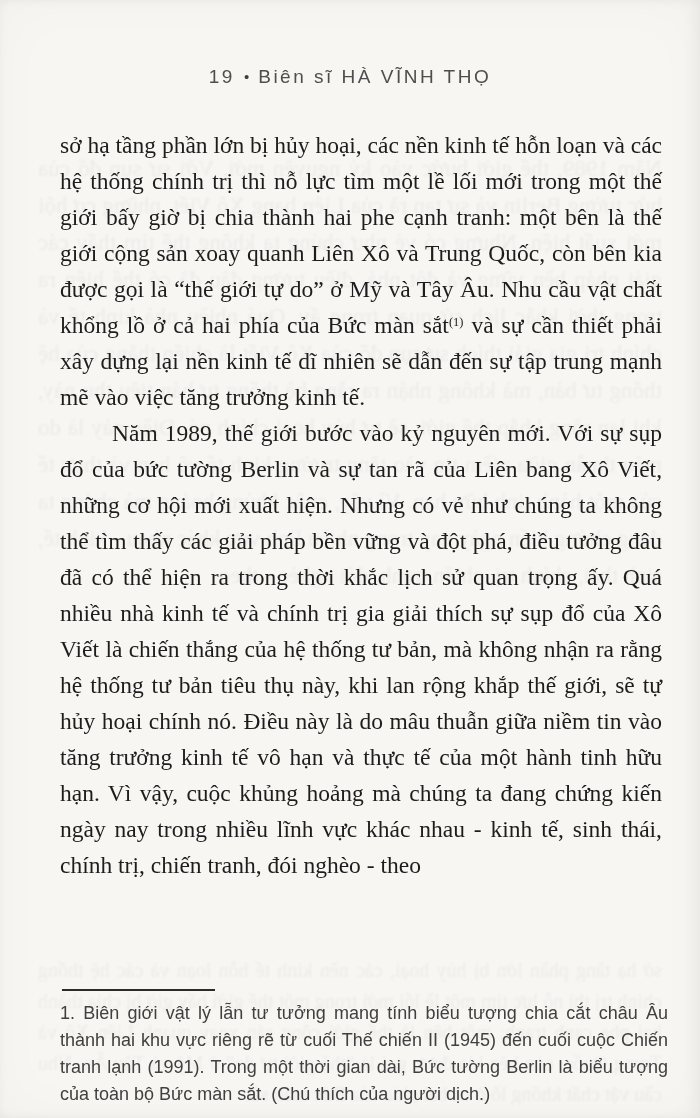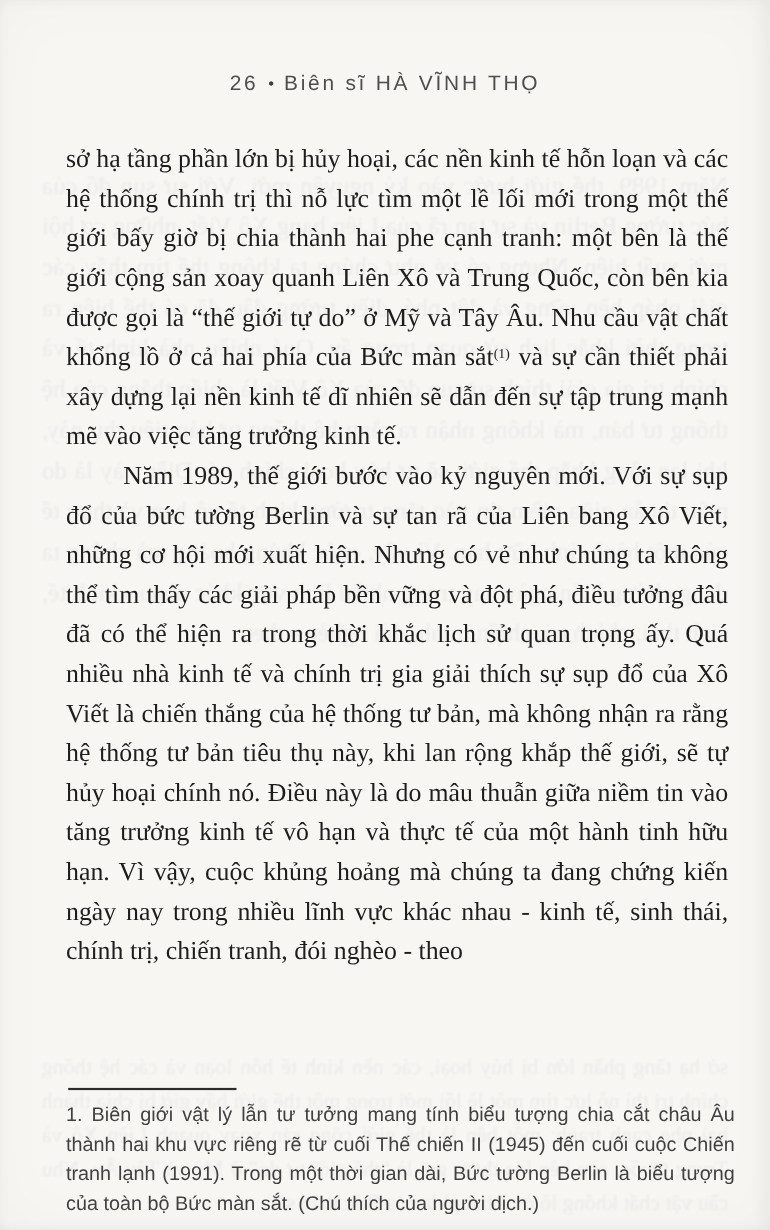--- a/index.html
+++ b/index.html
@@ -112,21 +112,21 @@
 </style>
 </head>
 <body>
 
 <div class="page">
 
   <div class="ghost ghost-upper" aria-hidden="true">Năm 1989, thế giới bước vào kỷ nguyên mới. Với sự sụp đổ của bức tường Berlin và sự tan rã của Liên bang Xô Viết, những cơ hội mới xuất hiện. Nhưng có vẻ như chúng ta không thể tìm thấy các giải pháp bền vững và đột phá, điều tưởng đâu đã có thể hiện ra trong thời khắc lịch sử quan trọng ấy. Quá nhiều nhà kinh tế và chính trị gia giải thích sự sụp đổ của Xô Viết là chiến thắng của hệ thống tư bản, mà không nhận ra rằng hệ thống tư bản tiêu thụ này, khi lan rộng khắp thế giới, sẽ tự hủy hoại chính nó. Điều này là do mâu thuẫn giữa niềm tin vào tăng trưởng kinh tế vô hạn và thực tế của một hành tinh hữu hạn. Vì vậy, cuộc khủng hoảng mà chúng ta đang chứng kiến ngày nay trong nhiều lĩnh vực khác nhau - kinh tế, sinh thái, chính trị, chiến tranh, đói nghèo - theo</div>
   <div class="ghost ghost-lower" aria-hidden="true">sở hạ tầng phần lớn bị hủy hoại, các nền kinh tế hỗn loạn và các hệ thống chính trị thì nỗ lực tìm một lề lối mới trong một thế giới bấy giờ bị chia thành hai phe cạnh tranh: một bên là thế giới cộng sản xoay quanh Liên Xô và Trung Quốc, còn bên kia được gọi là “thế giới tự do” ở Mỹ và Tây Âu. Nhu cầu vật chất khổng lồ ở cả hai phía của Bức màn sắt</div>
 
   <div class="running-head">
-    <span>26</span><span class="bullet">•</span><span>Biên sĩ HÀ VĨNH THỌ</span>
+    <span>19</span><span class="bullet">•</span><span>Biên sĩ HÀ VĨNH THỌ</span>
   </div>
 
   <div class="body-text">
     <p><span>sở hạ tầng phần lớn bị hủy hoại, các nền kinh tế hỗn loạn và các hệ thống chính trị thì nỗ lực tìm một lề lối mới trong một thế giới bấy giờ bị chia thành hai phe cạnh tranh: một bên là thế giới cộng sản xoay quanh Liên Xô và Trung Quốc, còn bên kia được gọi là “thế giới tự do” ở Mỹ và Tây Âu. Nhu cầu vật chất khổng lồ ở cả hai phía của Bức màn sắt</span><sup class="fn-ref">(1)</sup><span> và sự cần thiết phải xây dựng lại nền kinh tế dĩ nhiên sẽ dẫn đến sự tập trung mạnh mẽ vào việc tăng trưởng kinh tế.</span></p>
     <p class="indent">Năm 1989, thế giới bước vào kỷ nguyên mới. Với sự sụp đổ của bức tường Berlin và sự tan rã của Liên bang Xô Viết, những cơ hội mới xuất hiện. Nhưng có vẻ như chúng ta không thể tìm thấy các giải pháp bền vững và đột phá, điều tưởng đâu đã có thể hiện ra trong thời khắc lịch sử quan trọng ấy. Quá nhiều nhà kinh tế và chính trị gia giải thích sự sụp đổ của Xô Viết là chiến thắng của hệ thống tư bản, mà không nhận ra rằng hệ thống tư bản tiêu thụ này, khi lan rộng khắp thế giới, sẽ tự hủy hoại chính nó. Điều này là do mâu thuẫn giữa niềm tin vào tăng trưởng kinh tế vô hạn và thực tế của một hành tinh hữu hạn. Vì vậy, cuộc khủng hoảng mà chúng ta đang chứng kiến ngày nay trong nhiều lĩnh vực khác nhau - kinh tế, sinh thái, chính trị, chiến tranh, đói nghèo - theo</p>
   </div>
 
   <div class="footnote-rule"></div>
   <div class="footnote">
     <p>1. Biên giới vật lý lẫn tư tưởng mang tính biểu tượng chia cắt châu Âu thành hai khu vực riêng rẽ từ cuối Thế chiến II (1945) đến cuối cuộc Chiến tranh lạnh (1991). Trong một thời gian dài, Bức tường Berlin là biểu tượng của toàn bộ Bức màn sắt. (Chú thích của người dịch.)</p>

